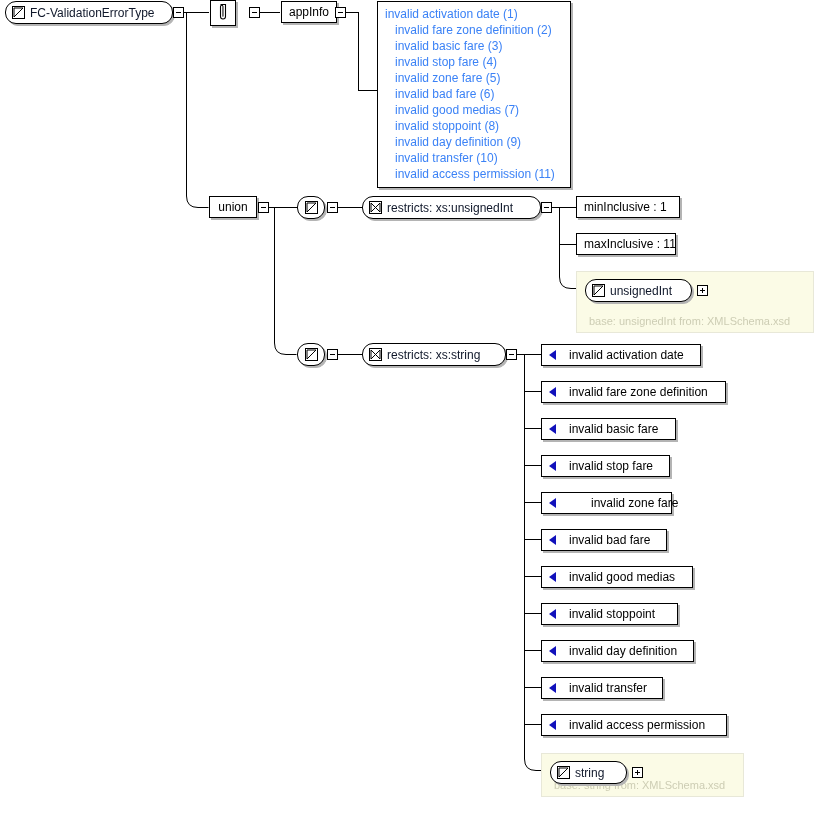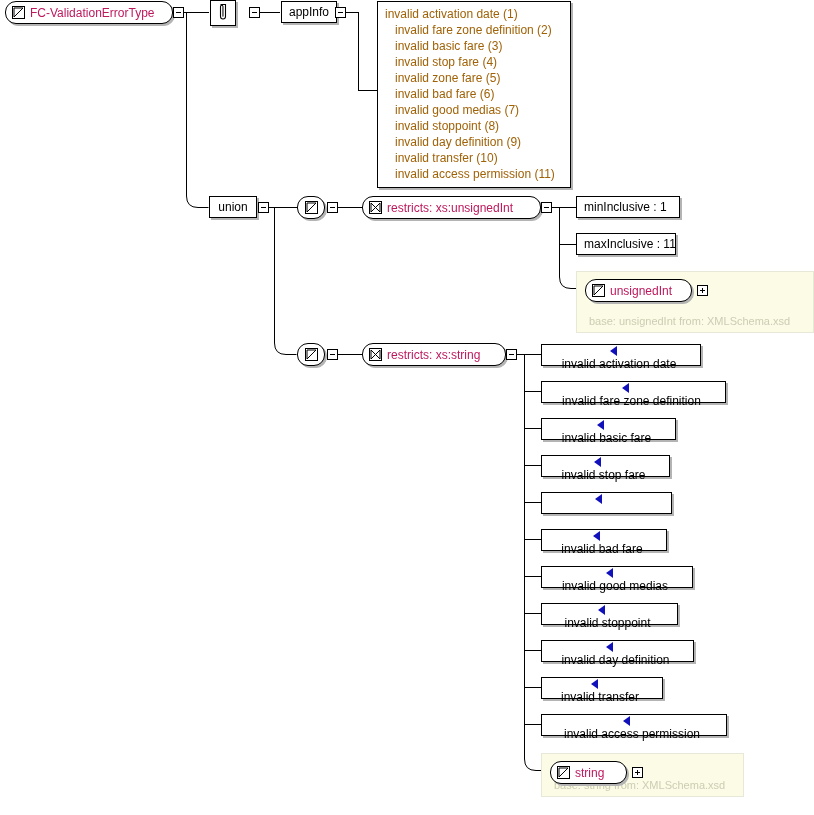--- a/index.html
+++ b/index.html
@@ -35,21 +35,21 @@
   .node {
     position: absolute;
     box-sizing: border-box;
     background: #ffffff;
     border: 1px solid #000000;
     display: flex;
     align-items: center;
     white-space: nowrap;
     font-size: 12px;
     line-height: 1;
-    color: #be185d;
+    color: #0f172a;
     box-shadow: 2px 2px 0 0 #b4b4b4;
   }
 
   
   .node.round {
     border-radius: 11px;
     box-shadow: none;
     background: transparent;
     border: none;
     padding: 0;
@@ -125,39 +125,38 @@
     box-sizing: border-box;
     background: #ffffff;
     border: 1px solid #000000;
     box-shadow: 2px 2px 0 0 #b4b4b4;
     padding: 4px 7px 5px 7px;
   }
   .appinfo-box .line {
     font-size: 12px;
     line-height: 16px;
     white-space: nowrap;
-    color: #a16207;
+    color: #3b82f6;
   }
   .appinfo-box .line.indent { padding-left: 10px; }
 
   
   .enum {
     position: absolute;
     height: 22px;
     box-sizing: border-box;
     background: #ffffff;
     border: 1px solid #000000;
     box-shadow: 2px 2px 0 0 #b4b4b4;
     display: flex;
     align-items: center;
     padding-left: 6px;
     padding-right: 10px;
     white-space: nowrap;
     font-size: 12px;
-    flex-direction: column;
   }
   .enum .tri {
     flex: 0 0 9px;
     width: 9px;
     height: 12px;
     margin-right: 12px;
   }
 
   
   .facet {

